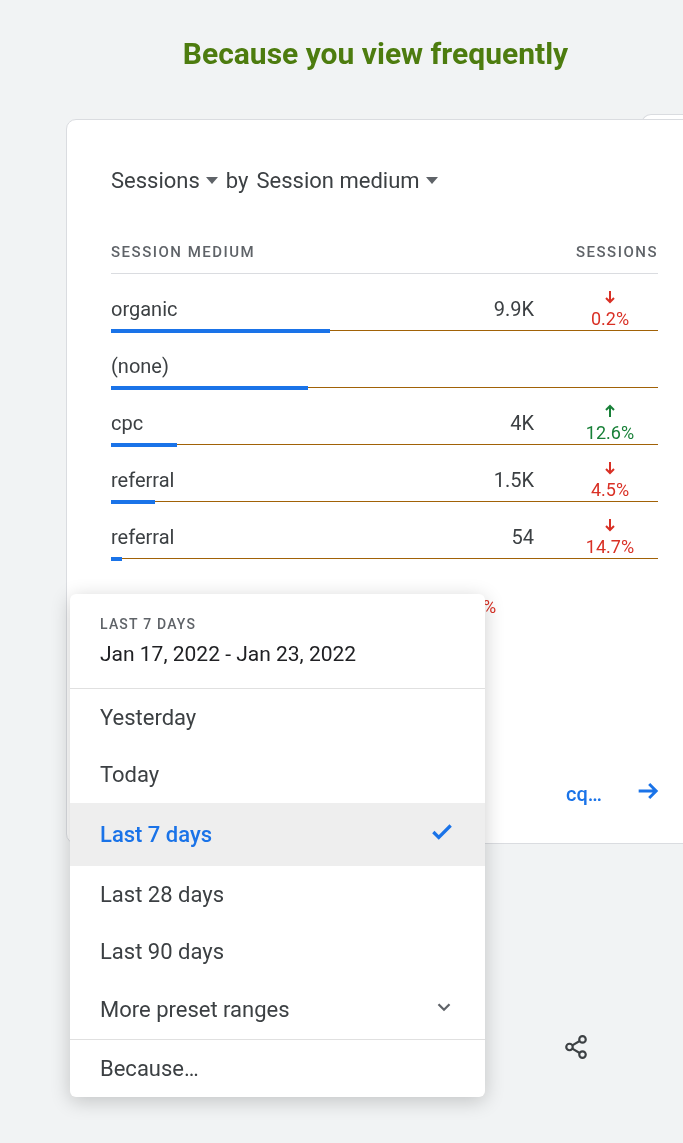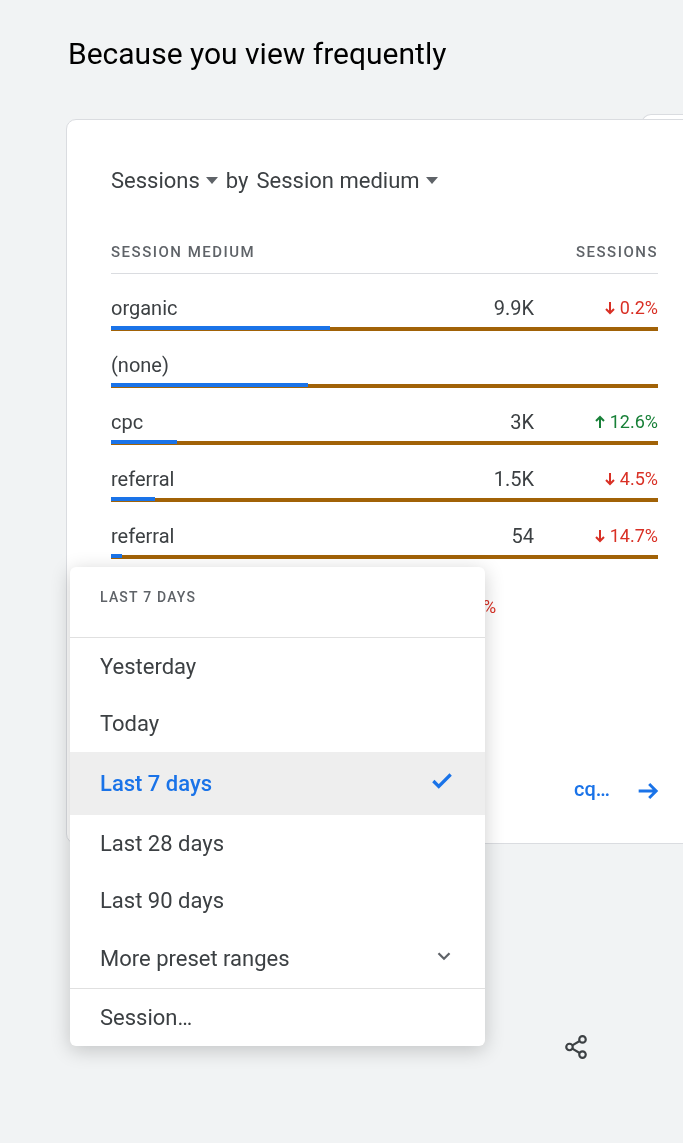--- a/index.html
+++ b/index.html
@@ -6,23 +6,24 @@
     body {
       font-family: 'Google Sans', Roboto, Arial, sans-serif;
       background: #f1f3f4;
       width: 683px;
       height: 1143px;
       overflow: hidden;
       position: relative;
     }
     .heading {
       font-size: 30px;
-      font-weight: 400;
-      color: #000000;
+      font-weight: 700;
+      color: #4d7c0f;
       padding: 36px 0 0 68px;
+      text-align: center;
     }
     .card {
       background: #fff;
       border: 1px solid #dadce0;
       border-radius: 10px;
       margin: 48px 0 0 66px;
       width: 637px;
       padding: 48px 44px 30px 44px;
       height: 725px;
       position: relative;
@@ -55,21 +56,21 @@
       color: #5f6368;
       font-weight: 500;
       padding-bottom: 12px;
       border-bottom: 1px solid #dadce0;
     }
     .data-row {
       display: flex;
       justify-content: space-between;
       align-items: center;
       padding: 14px 0 0 0;
-      border-bottom: 4px solid #a16207;
+      border-bottom: 1px solid #a16207;
       position: relative;
       height: 57px;
     }
     .row-label {
       font-size: 20px;
       color: #3c4043;
     }
     .row-right {
       display: flex;
       align-items: center;
@@ -81,20 +82,21 @@
       width: 60px;
       text-align: right;
     }
     .row-delta {
       display: inline-flex;
       align-items: center;
       gap: 4px;
       font-size: 18px;
       width: 96px;
       justify-content: flex-end;
+      flex-direction: column;
     }
     .delta-down { color: #d93025; }
     .delta-up { color: #188038; }
     .bar-under {
       position: absolute;
       bottom: -3px;
       left: 0;
       height: 4px;
       background: #1a73e8;
     }
@@ -105,34 +107,35 @@
       font-size: 18px;
       display: inline-flex;
       align-items: center;
       gap: 4px;
     }
     .link-row {
       position: absolute;
       bottom: 32px;
       right: 40px;
       display: flex;
-      gap: 24px;
+      align-items: center;
+      gap: 32px;
       color: #1a73e8;
       font-size: 20px;
       font-weight: 500;
     }
     .arrow-right {
       color: #1a73e8;
       font-size: 26px;
     }
     
     .popover {
       position: absolute;
       left: 70px;
-      top: 567px;
+      top: 594px;
       width: 415px;
       background: #fff;
       border-radius: 6px;
       box-shadow: 0 4px 20px rgba(0,0,0,0.2);
       z-index: 10;
       overflow: hidden;
     }
     .pop-header {
       padding: 22px 30px 22px 30px;
       border-bottom: 1px solid #e0e0e0;
@@ -228,21 +231,21 @@
         </span>
         <span class="bar-under" style="width:40%;"></span>
       </div>
       <div class="data-row">
         <span class="row-label">(none)</span>
         <span class="bar-under" style="width:36%;"></span>
       </div>
       <div class="data-row">
         <span class="row-label">cpc</span>
         <span class="row-right">
-          <span class="row-value">3K</span>
+          <span class="row-value">4K</span>
           <span class="row-delta delta-up">
             <svg width="12" height="14" viewBox="0 0 12 14">
               <path d="M6 13V2M2 6l4-4 4 4" stroke="#188038" stroke-width="2" fill="none"></path>
             </svg>
             <span>12.6%</span>
           </span>
         </span>
         <span class="bar-under" style="width:12%;"></span>
       </div>
       <div class="data-row">
@@ -286,20 +289,21 @@
 <div class="floating-delta delta-down">
   <svg width="12" height="14" viewBox="0 0 12 14">
       <path d="M6 1v11M2 8l4 4 4-4" stroke="#d93025" stroke-width="2" fill="none"></path>
     </svg>
   <span>31.6%</span>
 </div>
 
 <div class="popover">
   <div class="pop-header">
     <div class="pop-subtitle">LAST 7 DAYS</div>
+    <div class="pop-daterange">Jan 17, 2022 - Jan 23, 2022</div>
   </div>
   <div id="pop-items">
       <div class="pop-item">
         <span>Yesterday</span>
       </div>
       <div class="pop-item">
         <span>Today</span>
       </div>
       <div class="pop-item selected">
         <span>Last 7 days</span>
@@ -314,21 +318,21 @@
         <span>Last 90 days</span>
       </div>
       <div class="pop-item">
         <span>More preset ranges</span>
         <span class="chev-down"><svg width="22" height="22" viewBox="0 0 24 24" fill="none" stroke="#5f6368" stroke-width="2.5">
             <path d="M6 9l6 6 6-6"></path>
           </svg></span>
       </div>
       <div class="pop-divider"></div>
       <div class="pop-item">
-        <span>Session…</span>
+        <span>Because…</span>
       </div>
     </div>
 </div>
 
 <span class="share-icon">
   <svg width="26" height="26" viewBox="0 0 24 24" fill="none" stroke="#3c4043" stroke-width="2">
     <circle cx="18" cy="5" r="3"></circle>
       <circle cx="6" cy="12" r="3"></circle>
       <circle cx="18" cy="19" r="3"></circle>
     <path d="M8.6 10.5l6.8-4M8.6 13.5l6.8 4"></path>

